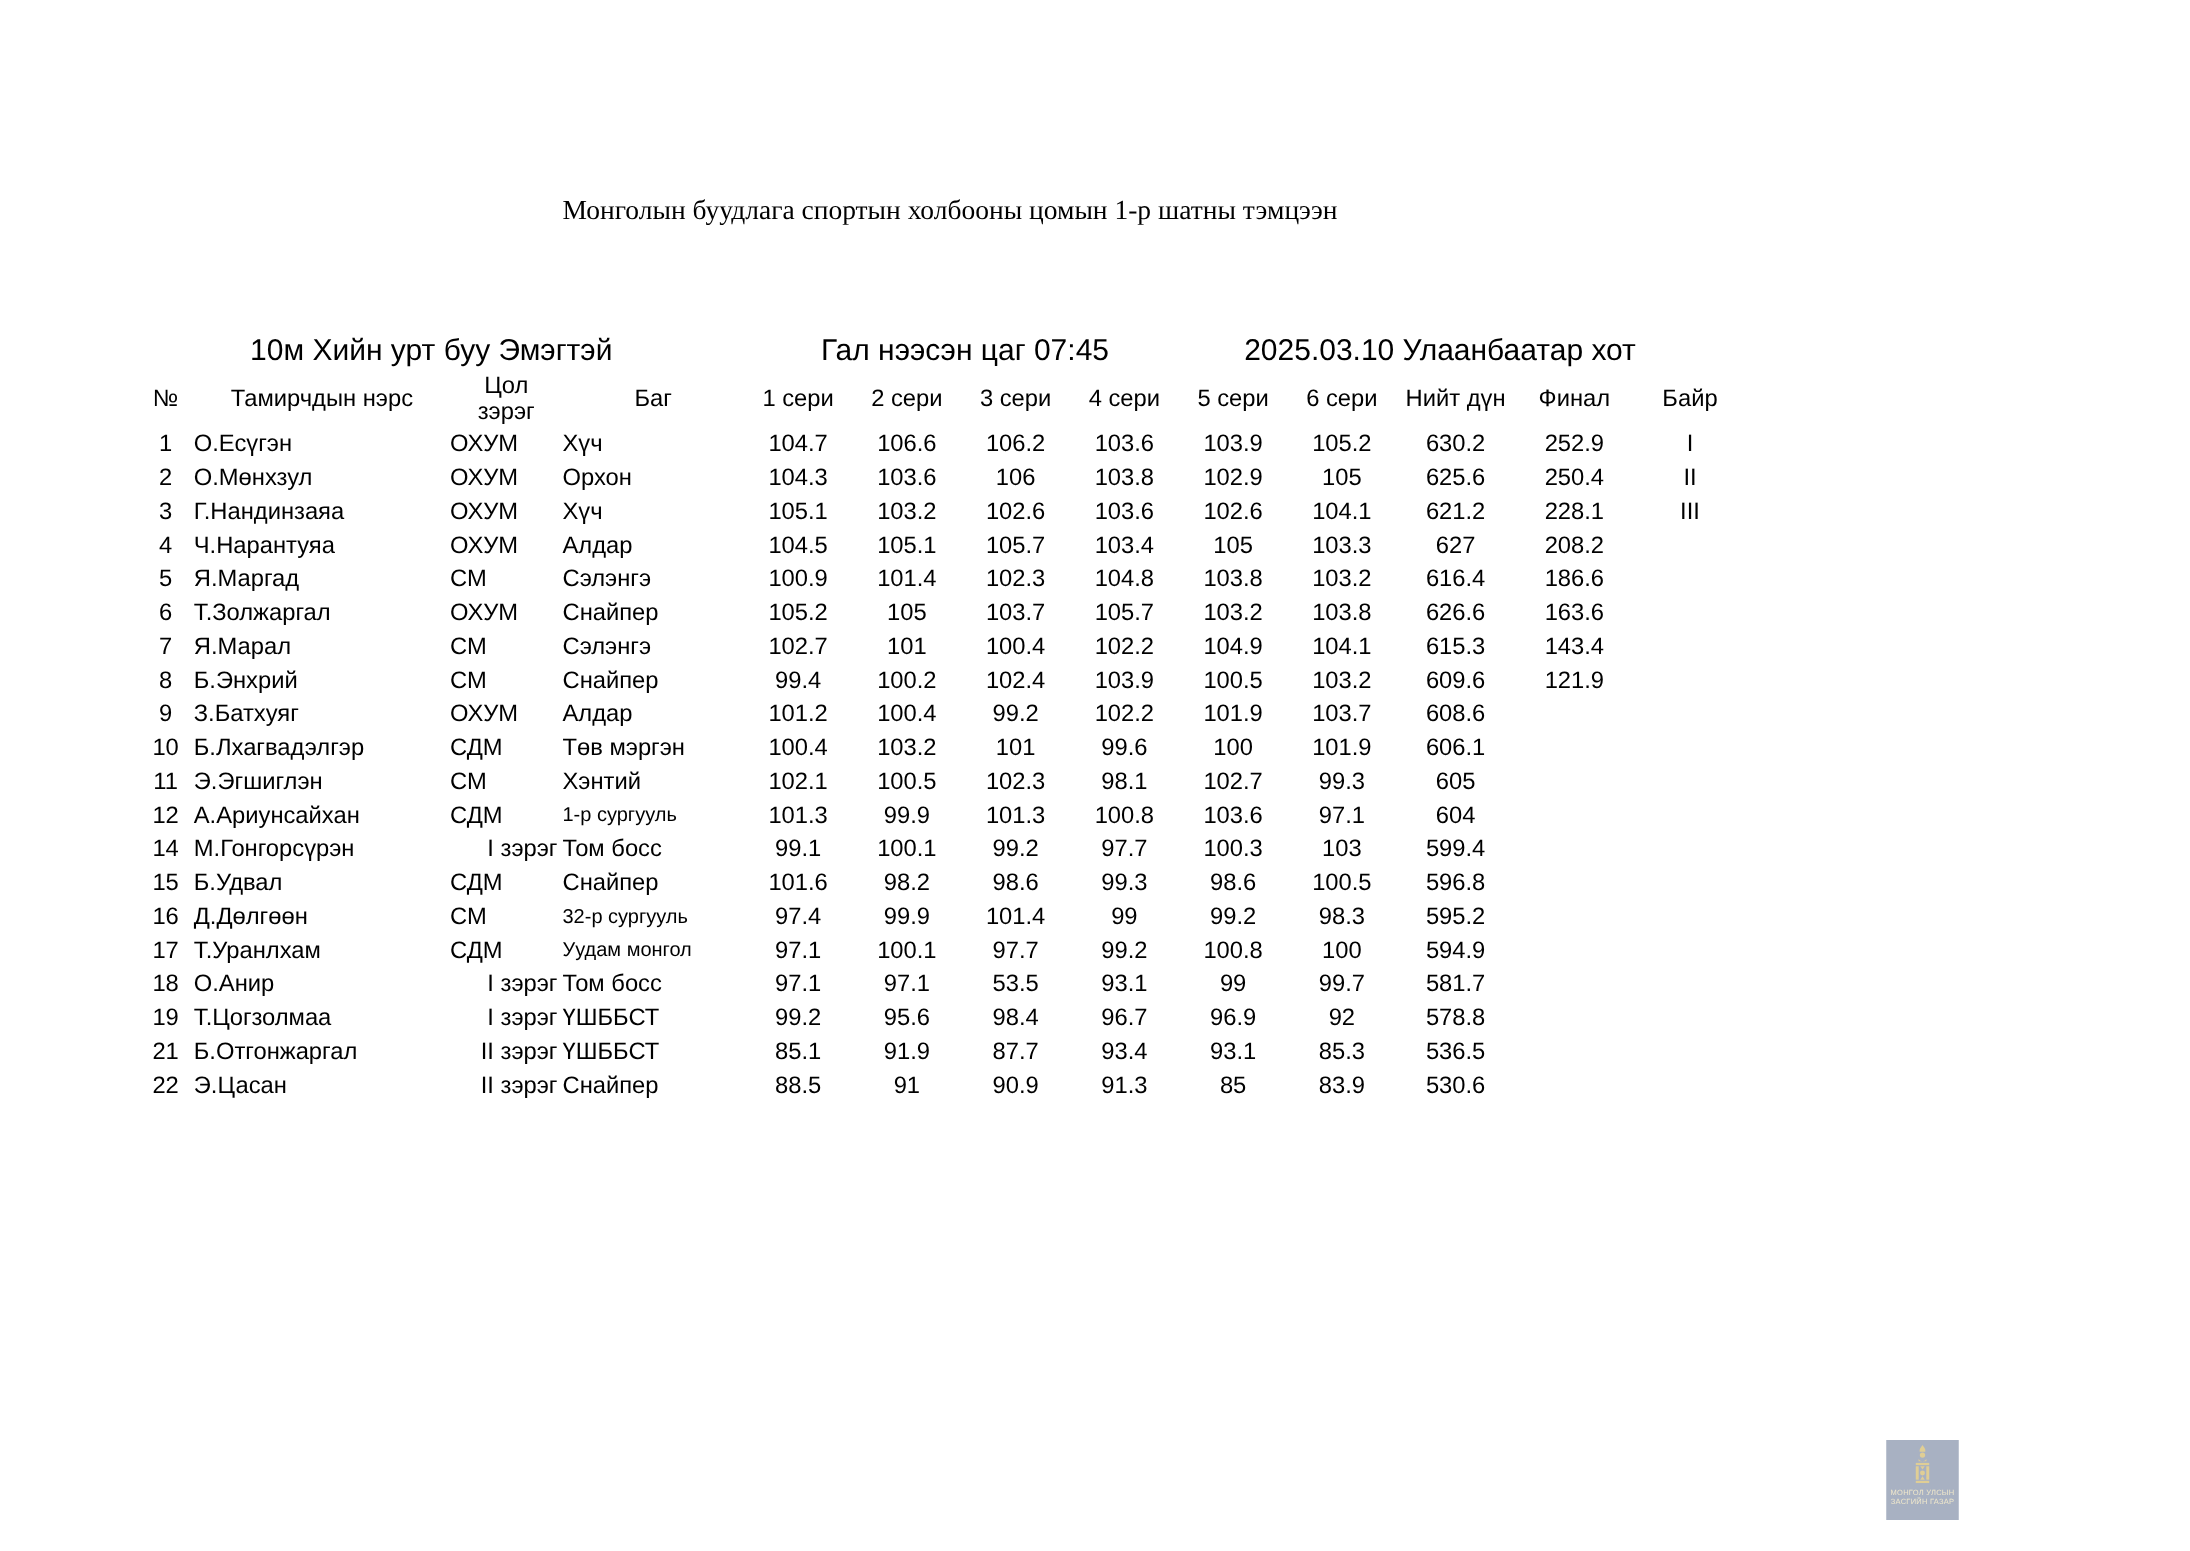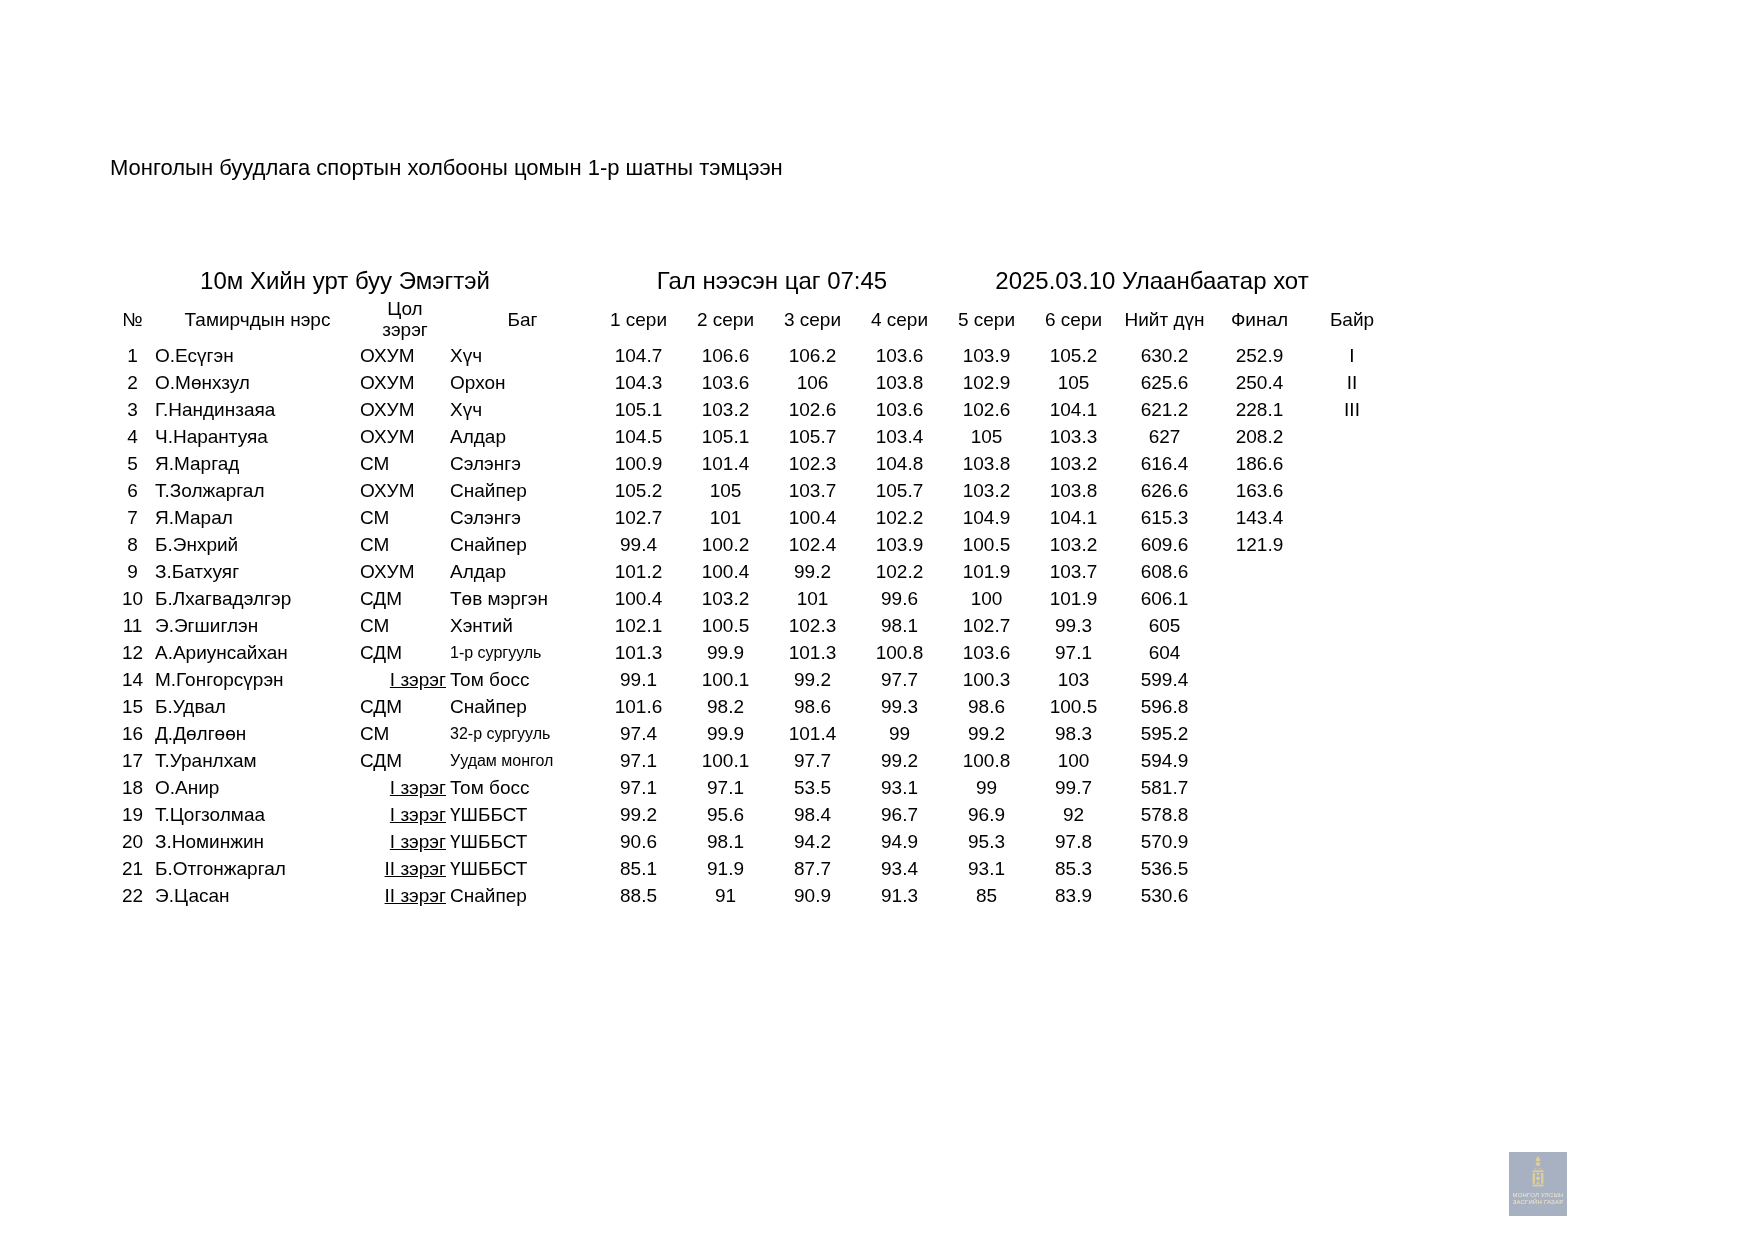--- a/index.html
+++ b/index.html
@@ -13,21 +13,23 @@
     height: 1241px;
     font-family: "Liberation Sans", sans-serif;
     color: #000000;
     overflow: hidden;
   }
   .doc-title {
     position: absolute;
     left: 110px;
     top: 155px;
     width: 1300px;
+    text-align: center;
     font-size: 22px;
+    font-family: Liberation Serif, serif;
   }
   .subline {
     position: absolute;
     top: 267px;
     font-size: 24px;
     white-space: nowrap;
     transform: translateX(-50%);
   }
   .subline.event    { left: 345px;  }
   .subline.firetime { left: 772px;  }
@@ -63,21 +65,21 @@
   table.results tbody td {
     height: 27px;
     line-height: 27px;
     vertical-align: middle;
   }
   td.c-center { text-align: center; }
   td.c-left   { text-align: left; margin-top: 16px;   }
   td.c-right  { text-align: right;  }
   td.name-cell { padding-left: 2px; }
   td.rank-cell { padding-left: 4px; }
-  td.rank-cell.c-right { padding-right: 4px; text-decoration: underline; }
+  td.rank-cell.c-right { padding-right: 4px; }
   td.team-cell { padding-left: 5px; }
   td.team-cell.small { font-size: 16px; }
   td.final-cell, td.place-cell { font-weight: bold; }
 
   .gov-logo {
     position: absolute;
     left: 1509px;
     top: 1152px;
     width: 58px;
     height: 64px;
@@ -407,35 +409,20 @@
         <td class="c-center">95.6</td>
         <td class="c-center">98.4</td>
         <td class="c-center">96.7</td>
         <td class="c-center">96.9</td>
         <td class="c-center">92</td>
         <td class="c-center">578.8</td>
         <td class="c-center final-cell"></td>
         <td class="c-center place-cell"></td>
       </tr>
       <tr>
-        <td class="c-center">20</td>
-        <td class="c-left name-cell">З.Номинжин</td>
-        <td class="rank-cell c-right">I зэрэг</td>
-        <td class="c-left team-cell">ҮШББСТ</td>
-        <td class="c-center">90.6</td>
-        <td class="c-center">98.1</td>
-        <td class="c-center">94.2</td>
-        <td class="c-center">94.9</td>
-        <td class="c-center">95.3</td>
-        <td class="c-center">97.8</td>
-        <td class="c-center">570.9</td>
-        <td class="c-center final-cell"></td>
-        <td class="c-center place-cell"></td>
-      </tr>
-      <tr>
         <td class="c-center">21</td>
         <td class="c-left name-cell">Б.Отгонжаргал</td>
         <td class="rank-cell c-right">II зэрэг</td>
         <td class="c-left team-cell">ҮШББСТ</td>
         <td class="c-center">85.1</td>
         <td class="c-center">91.9</td>
         <td class="c-center">87.7</td>
         <td class="c-center">93.4</td>
         <td class="c-center">93.1</td>
         <td class="c-center">85.3</td>

